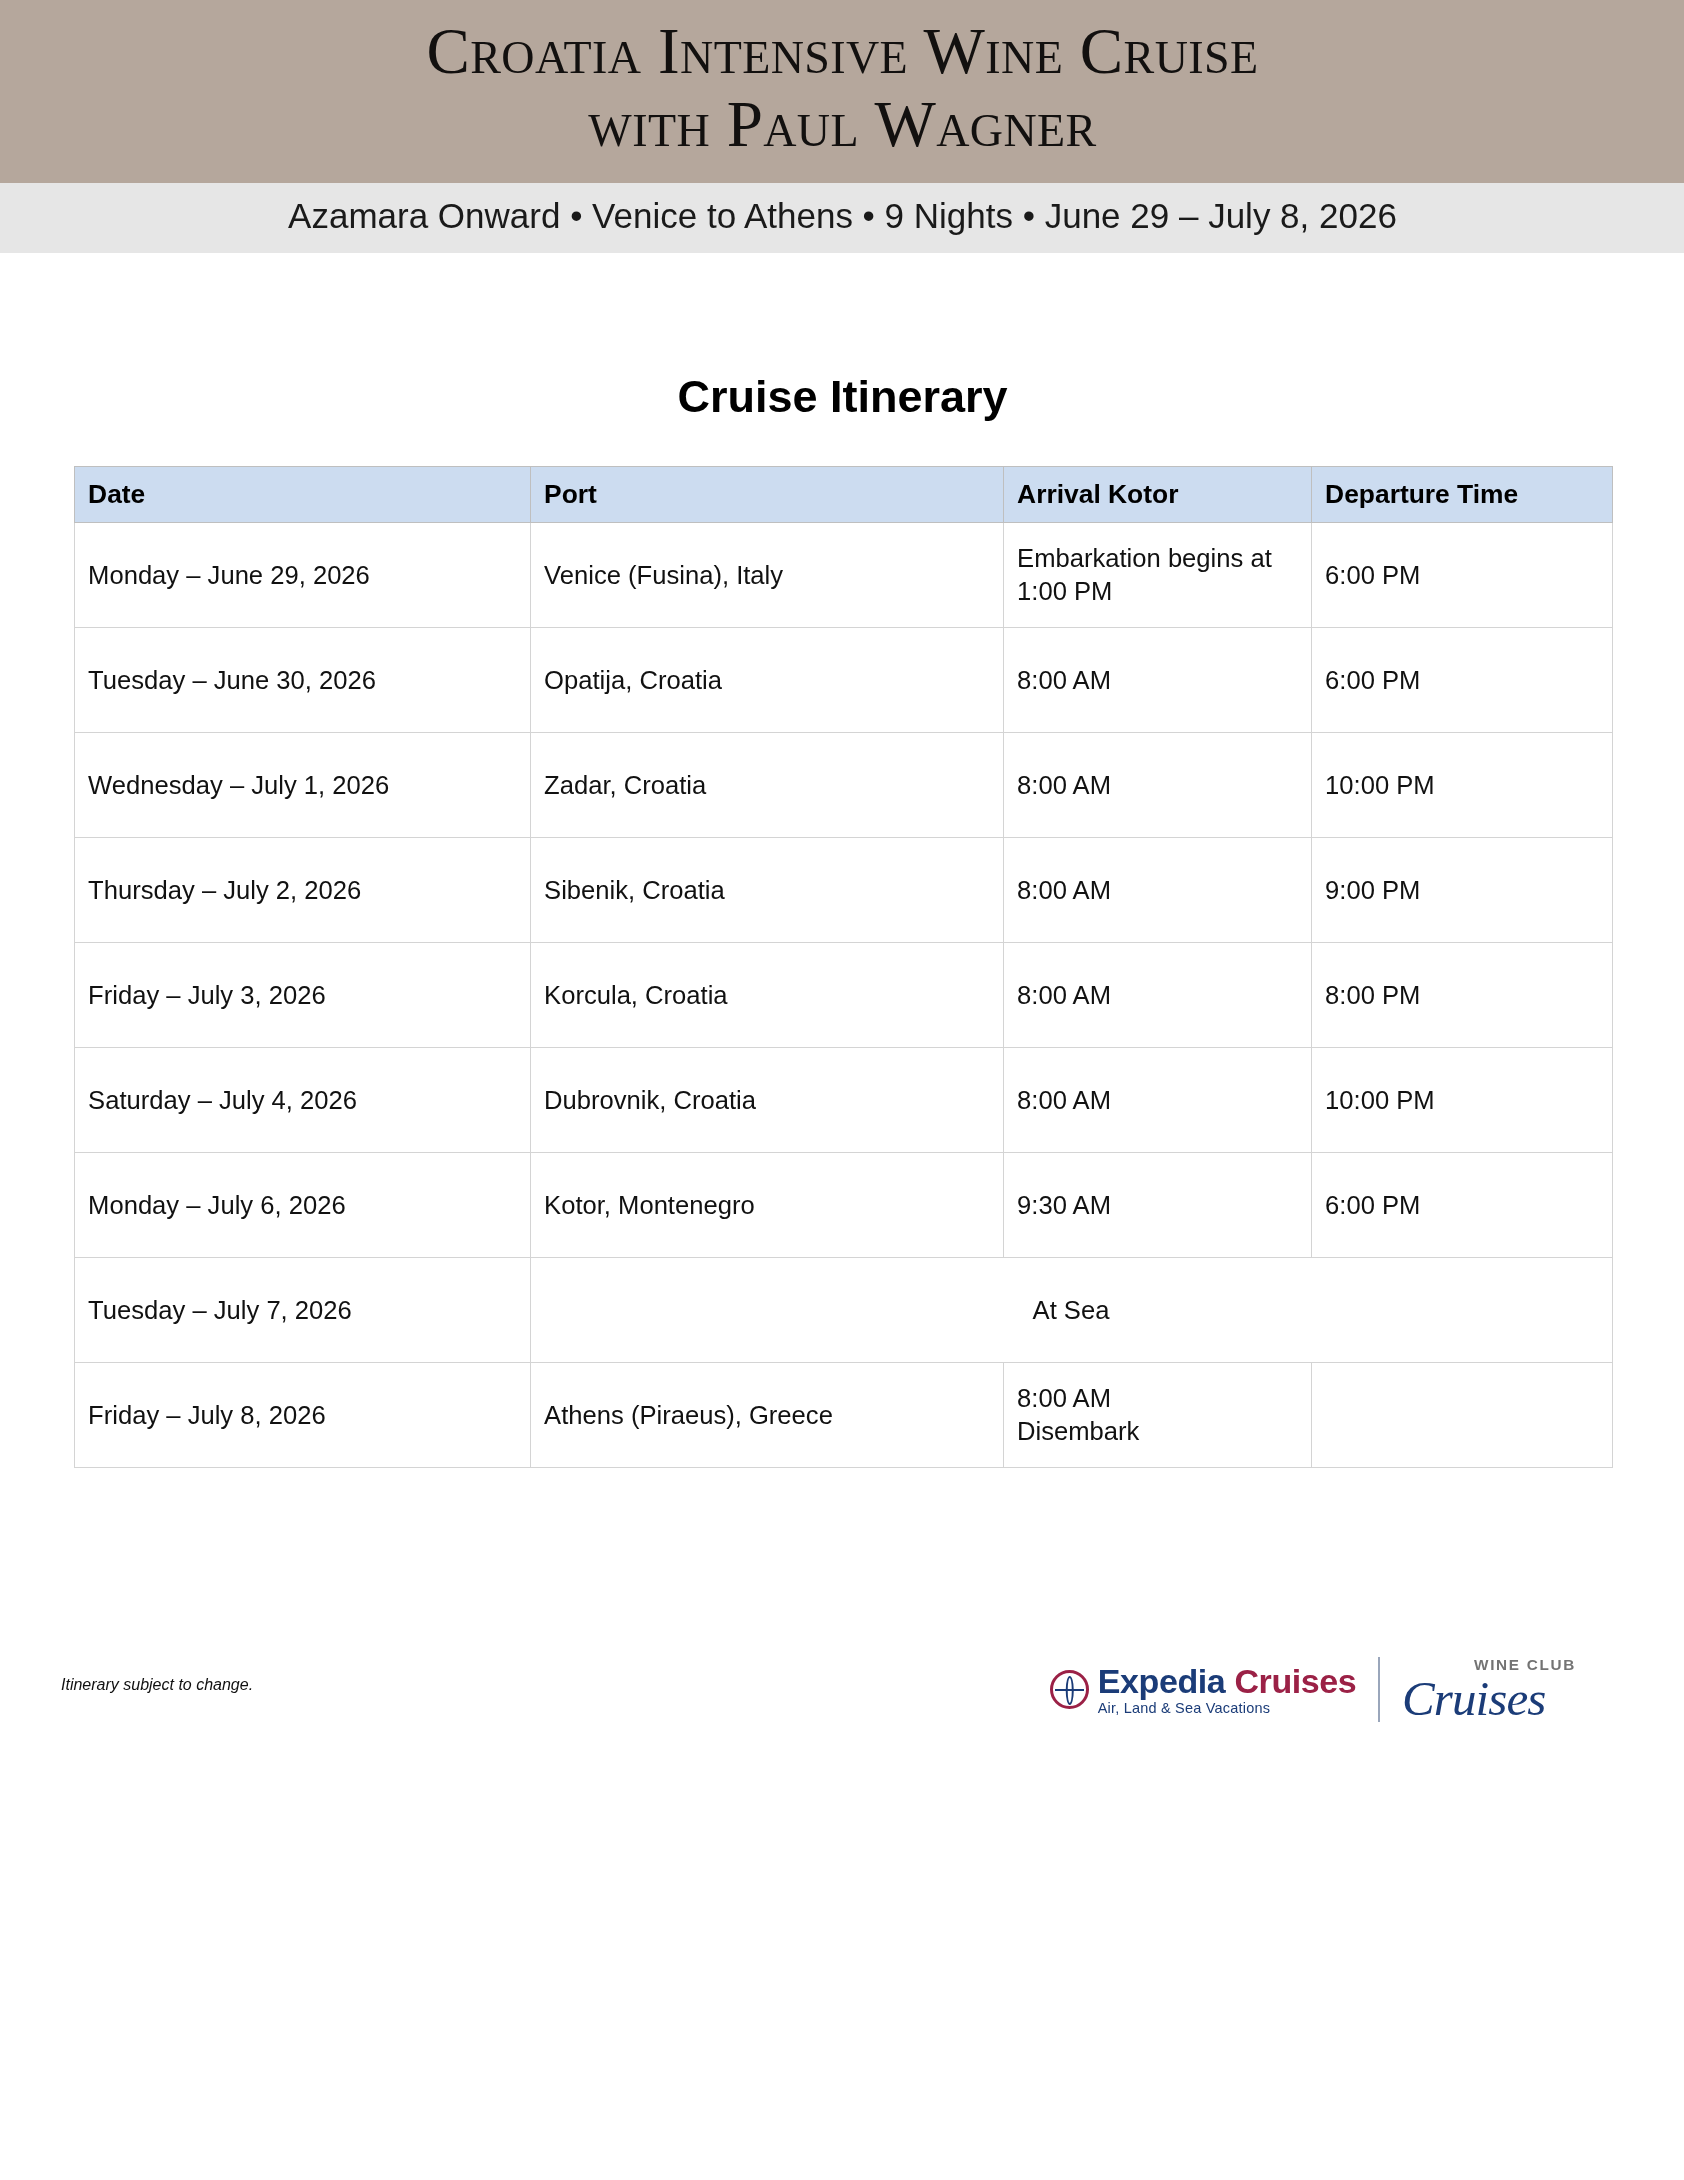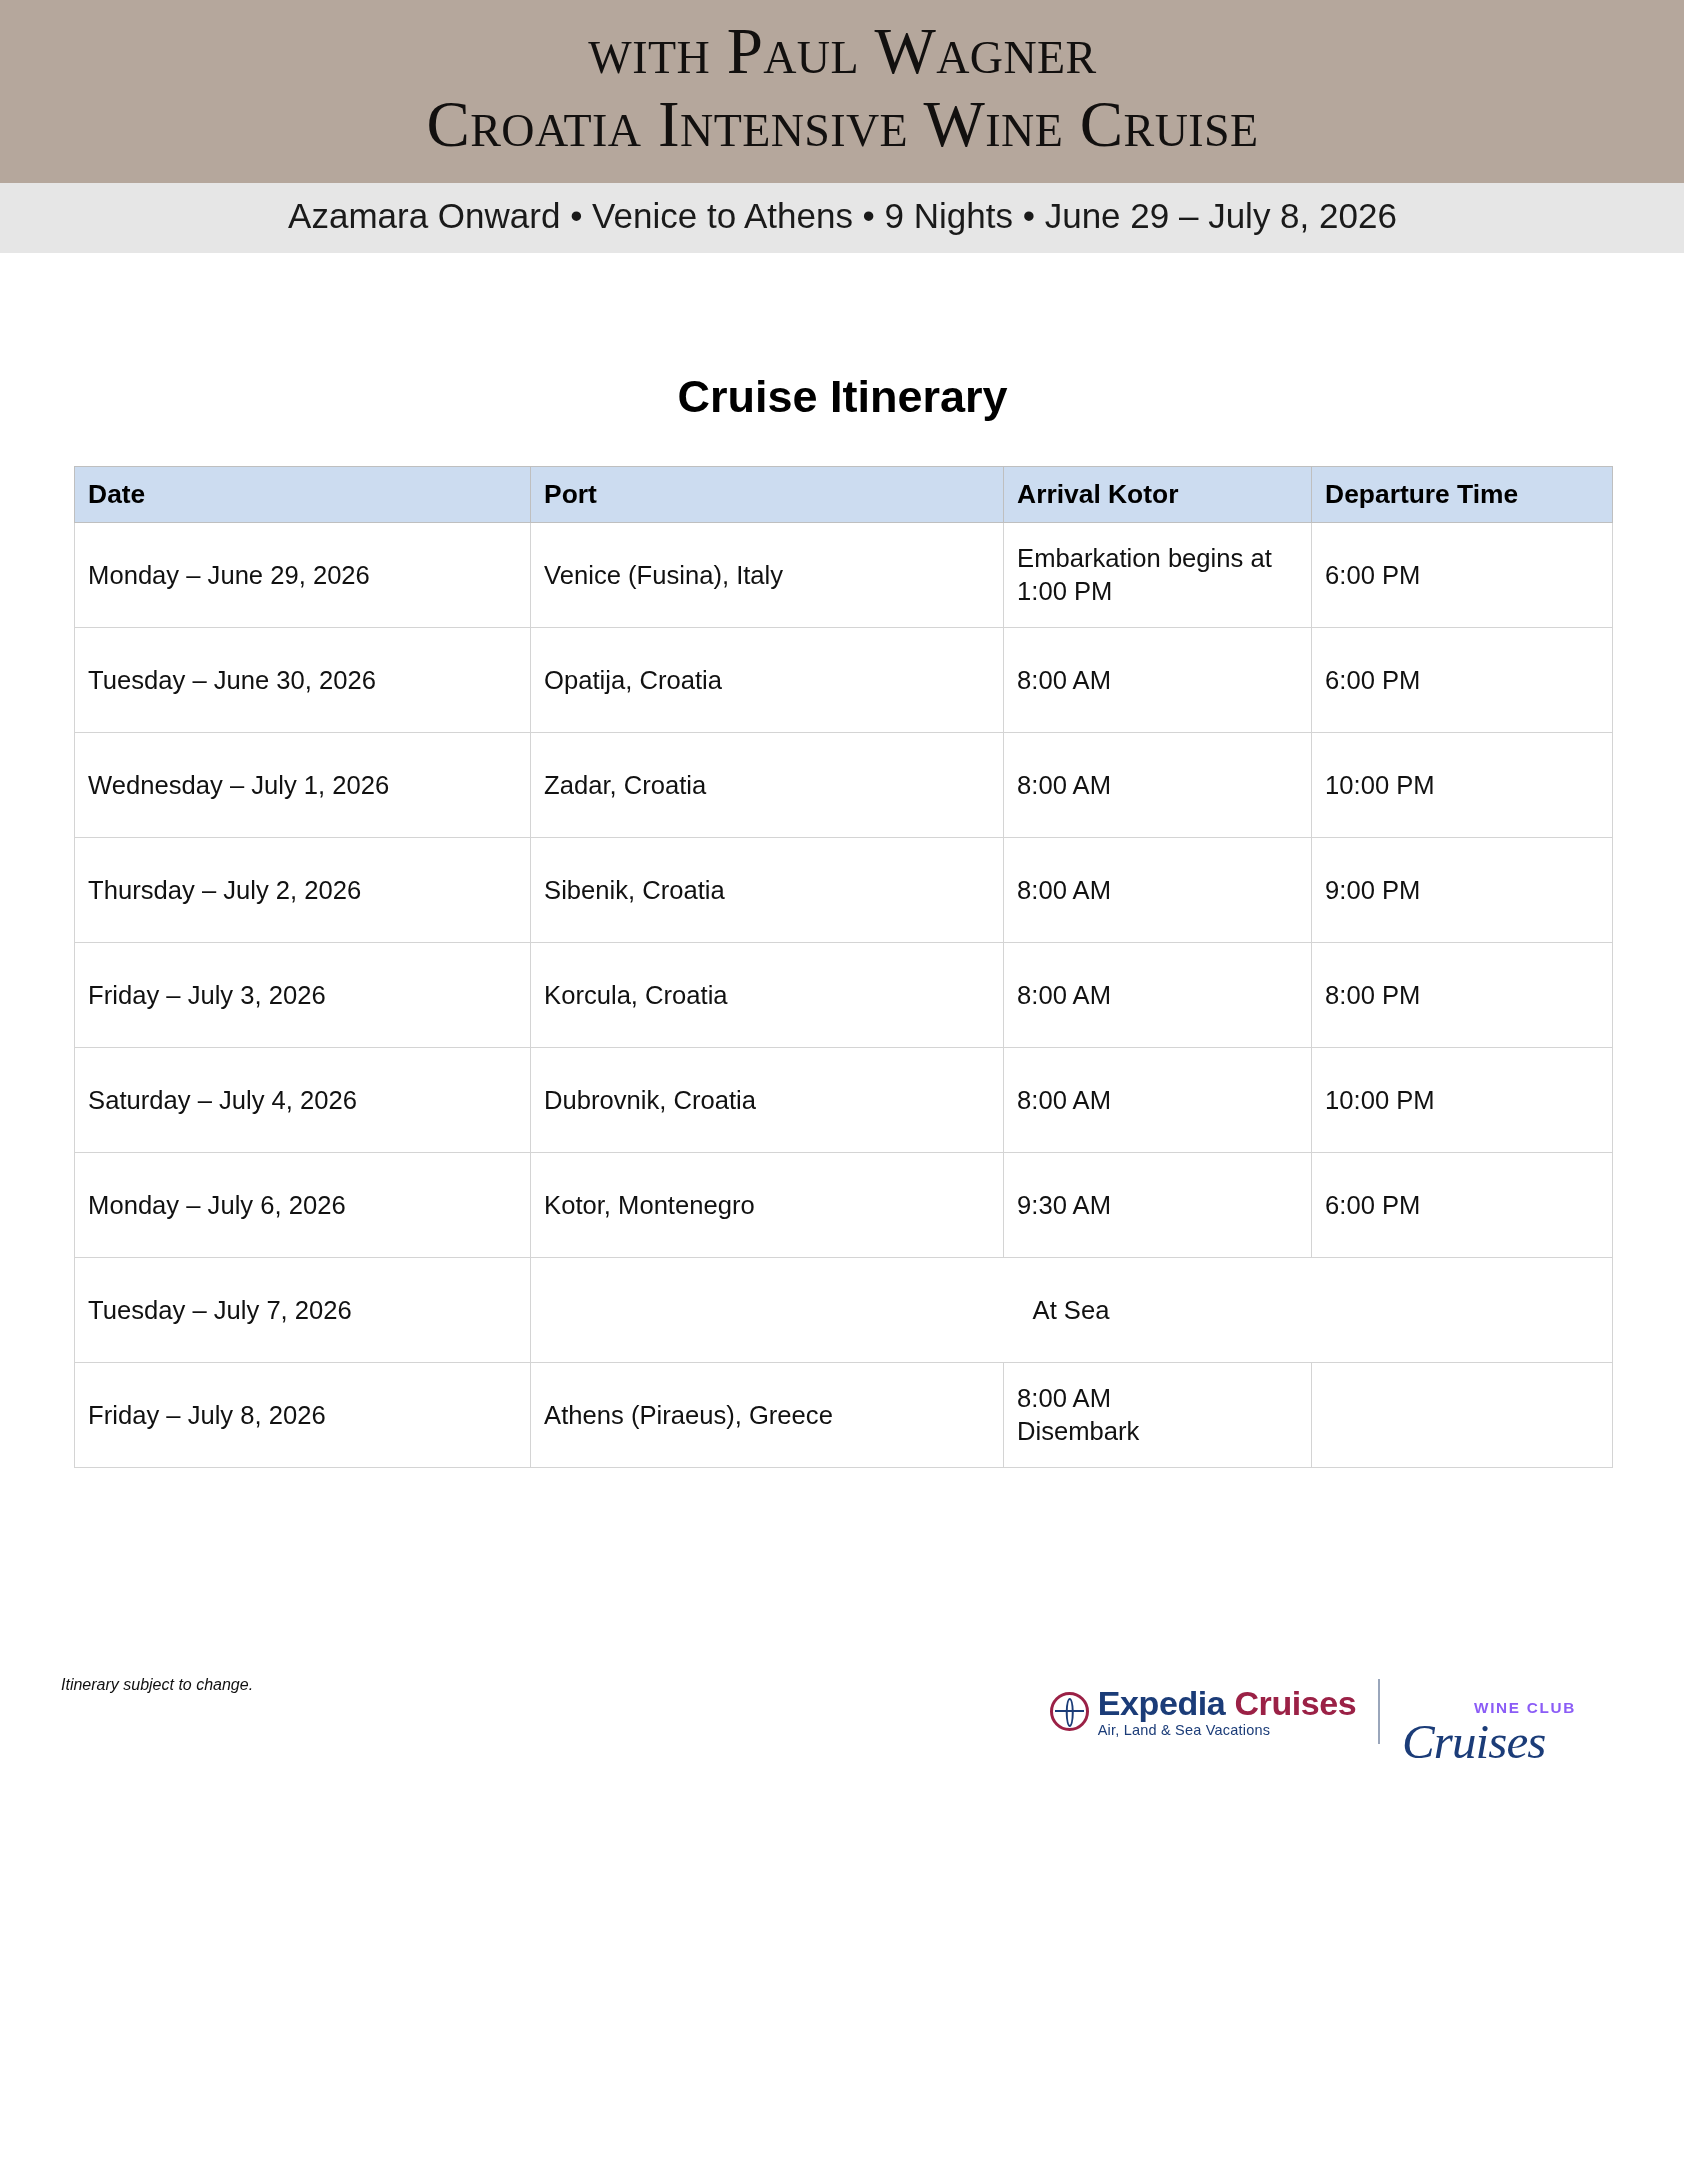--- a/index.html
+++ b/index.html
@@ -174,40 +174,39 @@
     height: 65px;
     background: #9aa6bb;
   }
   .wineclub-logo {
     text-align: left;
     line-height: 1;
   }
   .wc-top {
     font-size: 15.3px;
     letter-spacing: 1.7px;
-    color: #8b5cf6;
+    color: #737373;
     font-weight: bold;
     margin-left: 72px;
-    margin-top: 43px;
   }
   .wc-main {
     font-family: "Liberation Serif", serif;
     font-style: italic;
     font-size: 49px;
     color: #1b3c78;
     letter-spacing: -0.9px;
     margin-top: 1.7px;
   }
 </style>
 </head>
 <body>
 
 <div class="title-band">
+  <div class="title-line">Croatia Intensive Wine Cruise</div>
   <div class="title-line">with Paul Wagner</div>
-  <div class="title-line">Croatia Intensive Wine Cruise</div>
 </div>
 
 <div class="subtitle-band">
   <div class="subtitle-text">Azamara Onward • Venice to Athens • 9 Nights • June 29 – July 8, 2026</div>
 </div>
 
 <div class="section-heading">Cruise Itinerary</div>
 
 <div class="table-wrap">
   <table class="itinerary">

